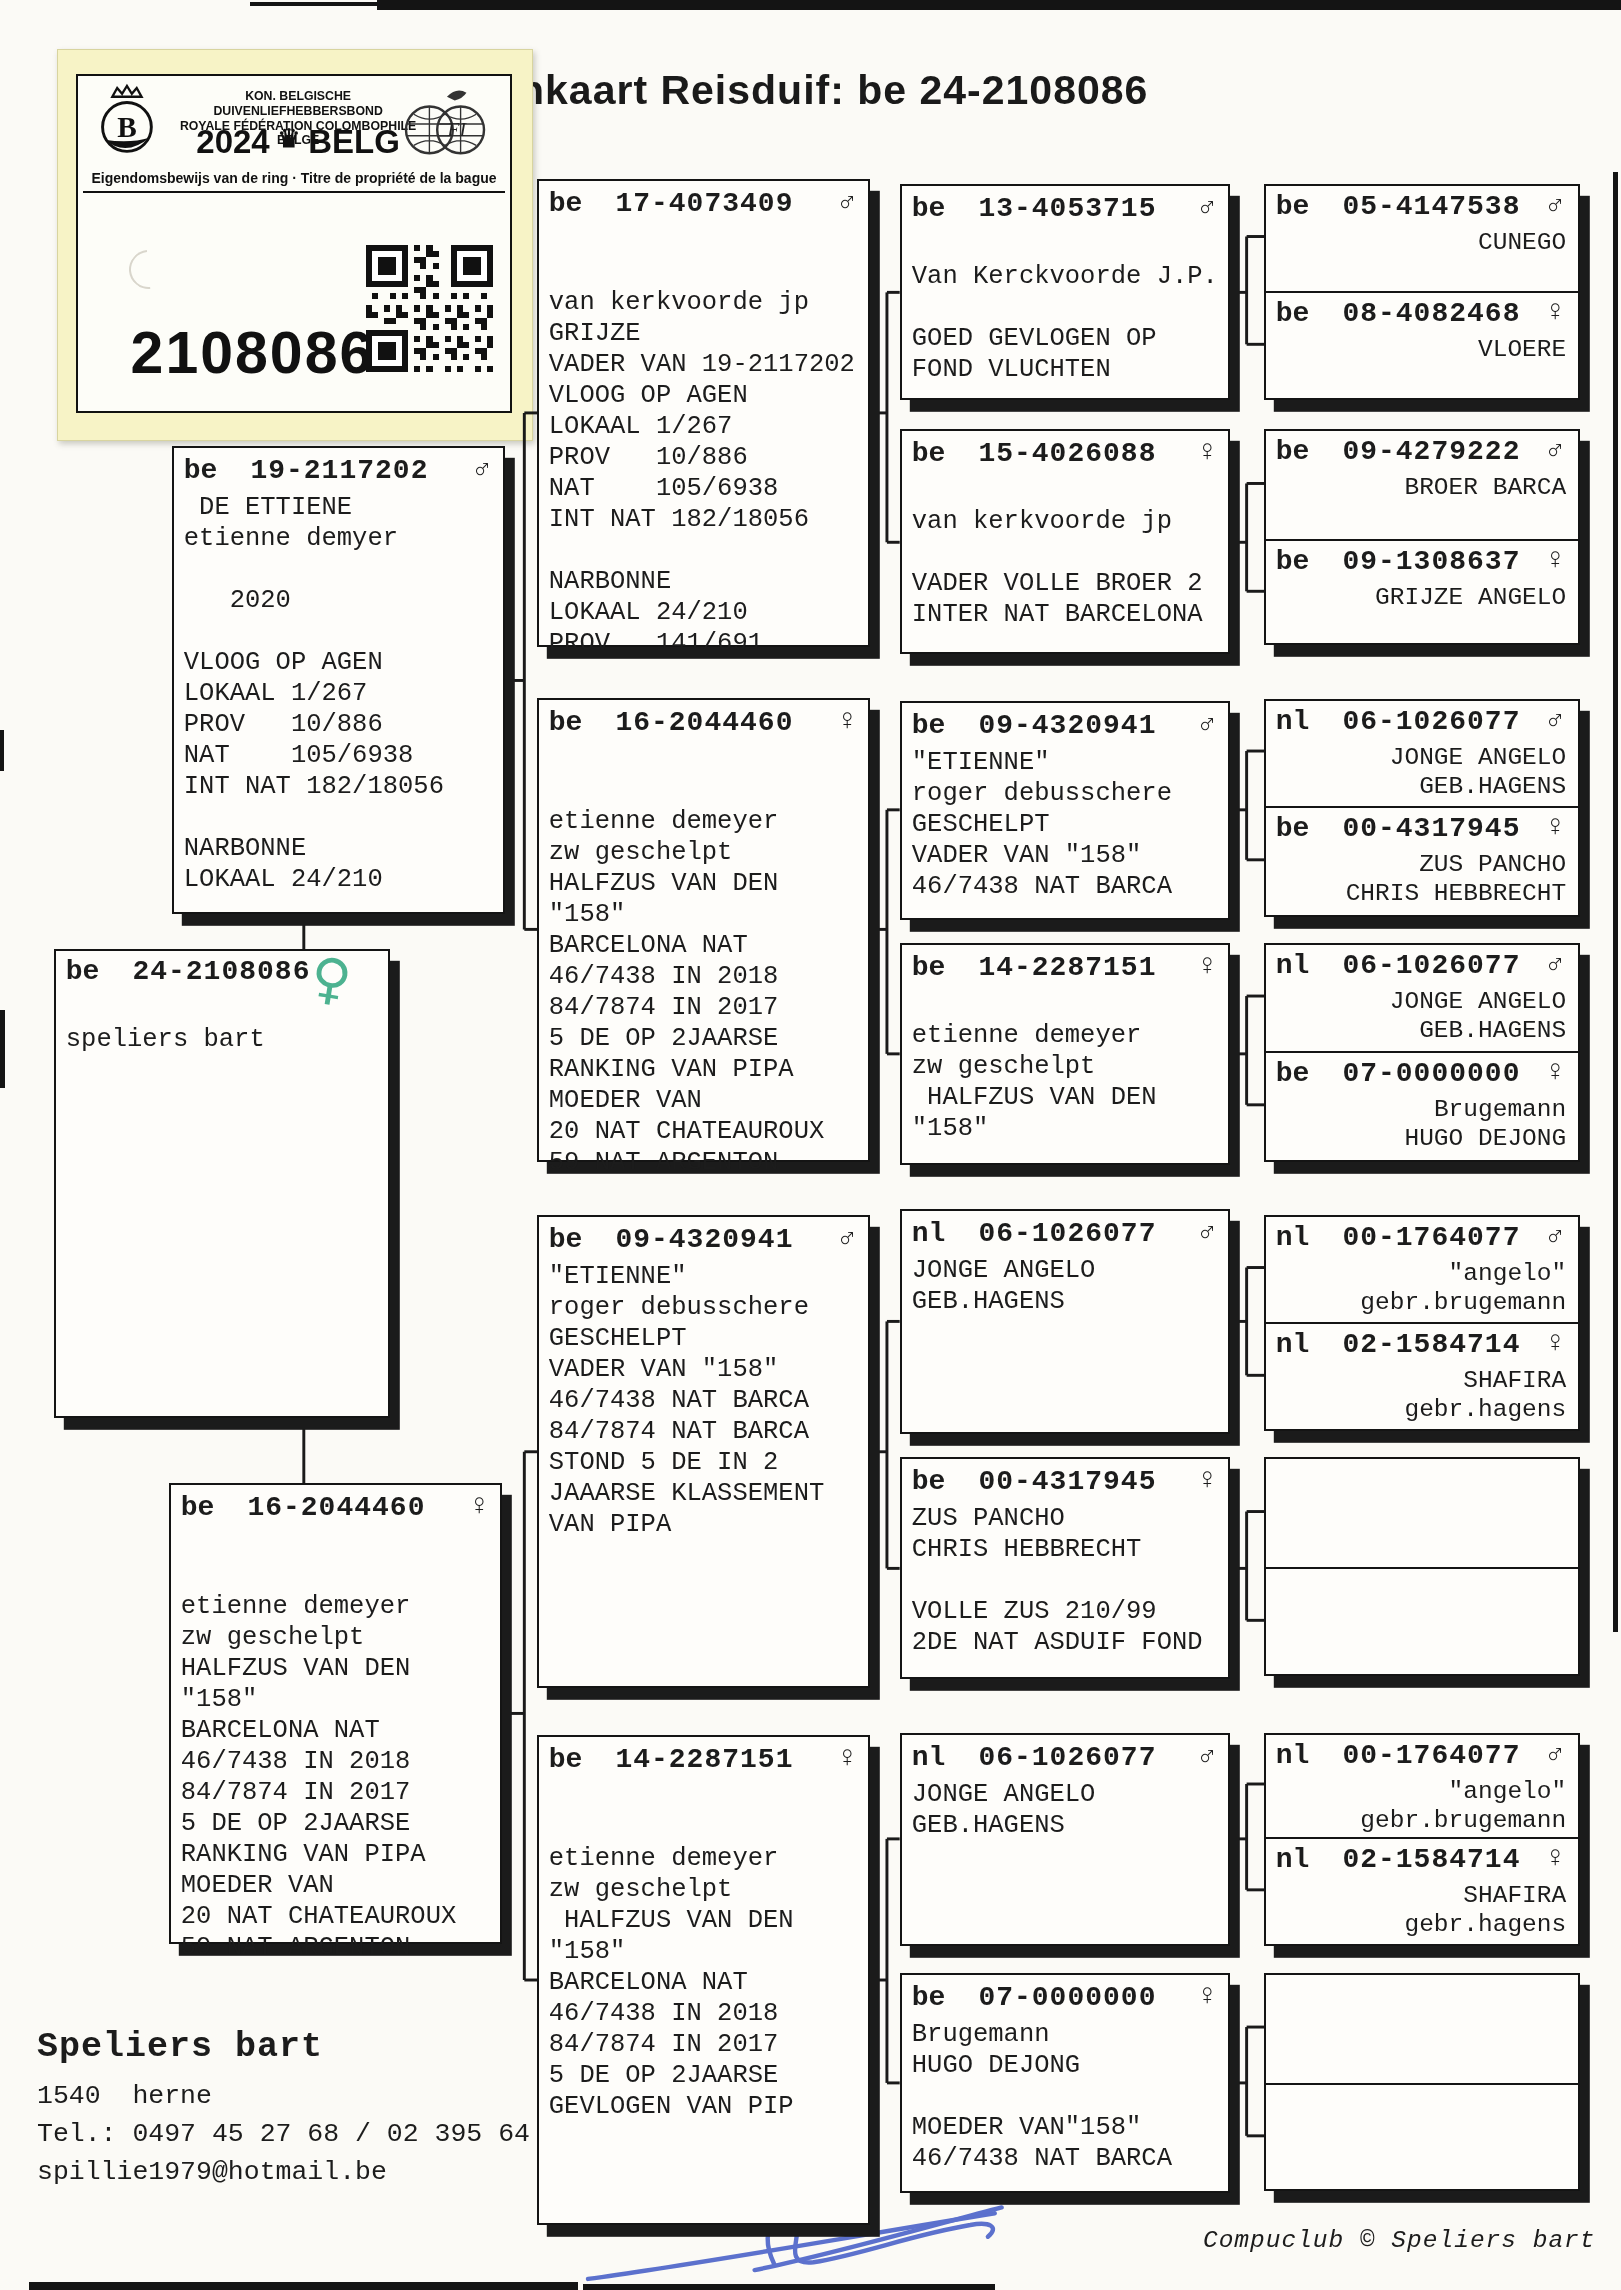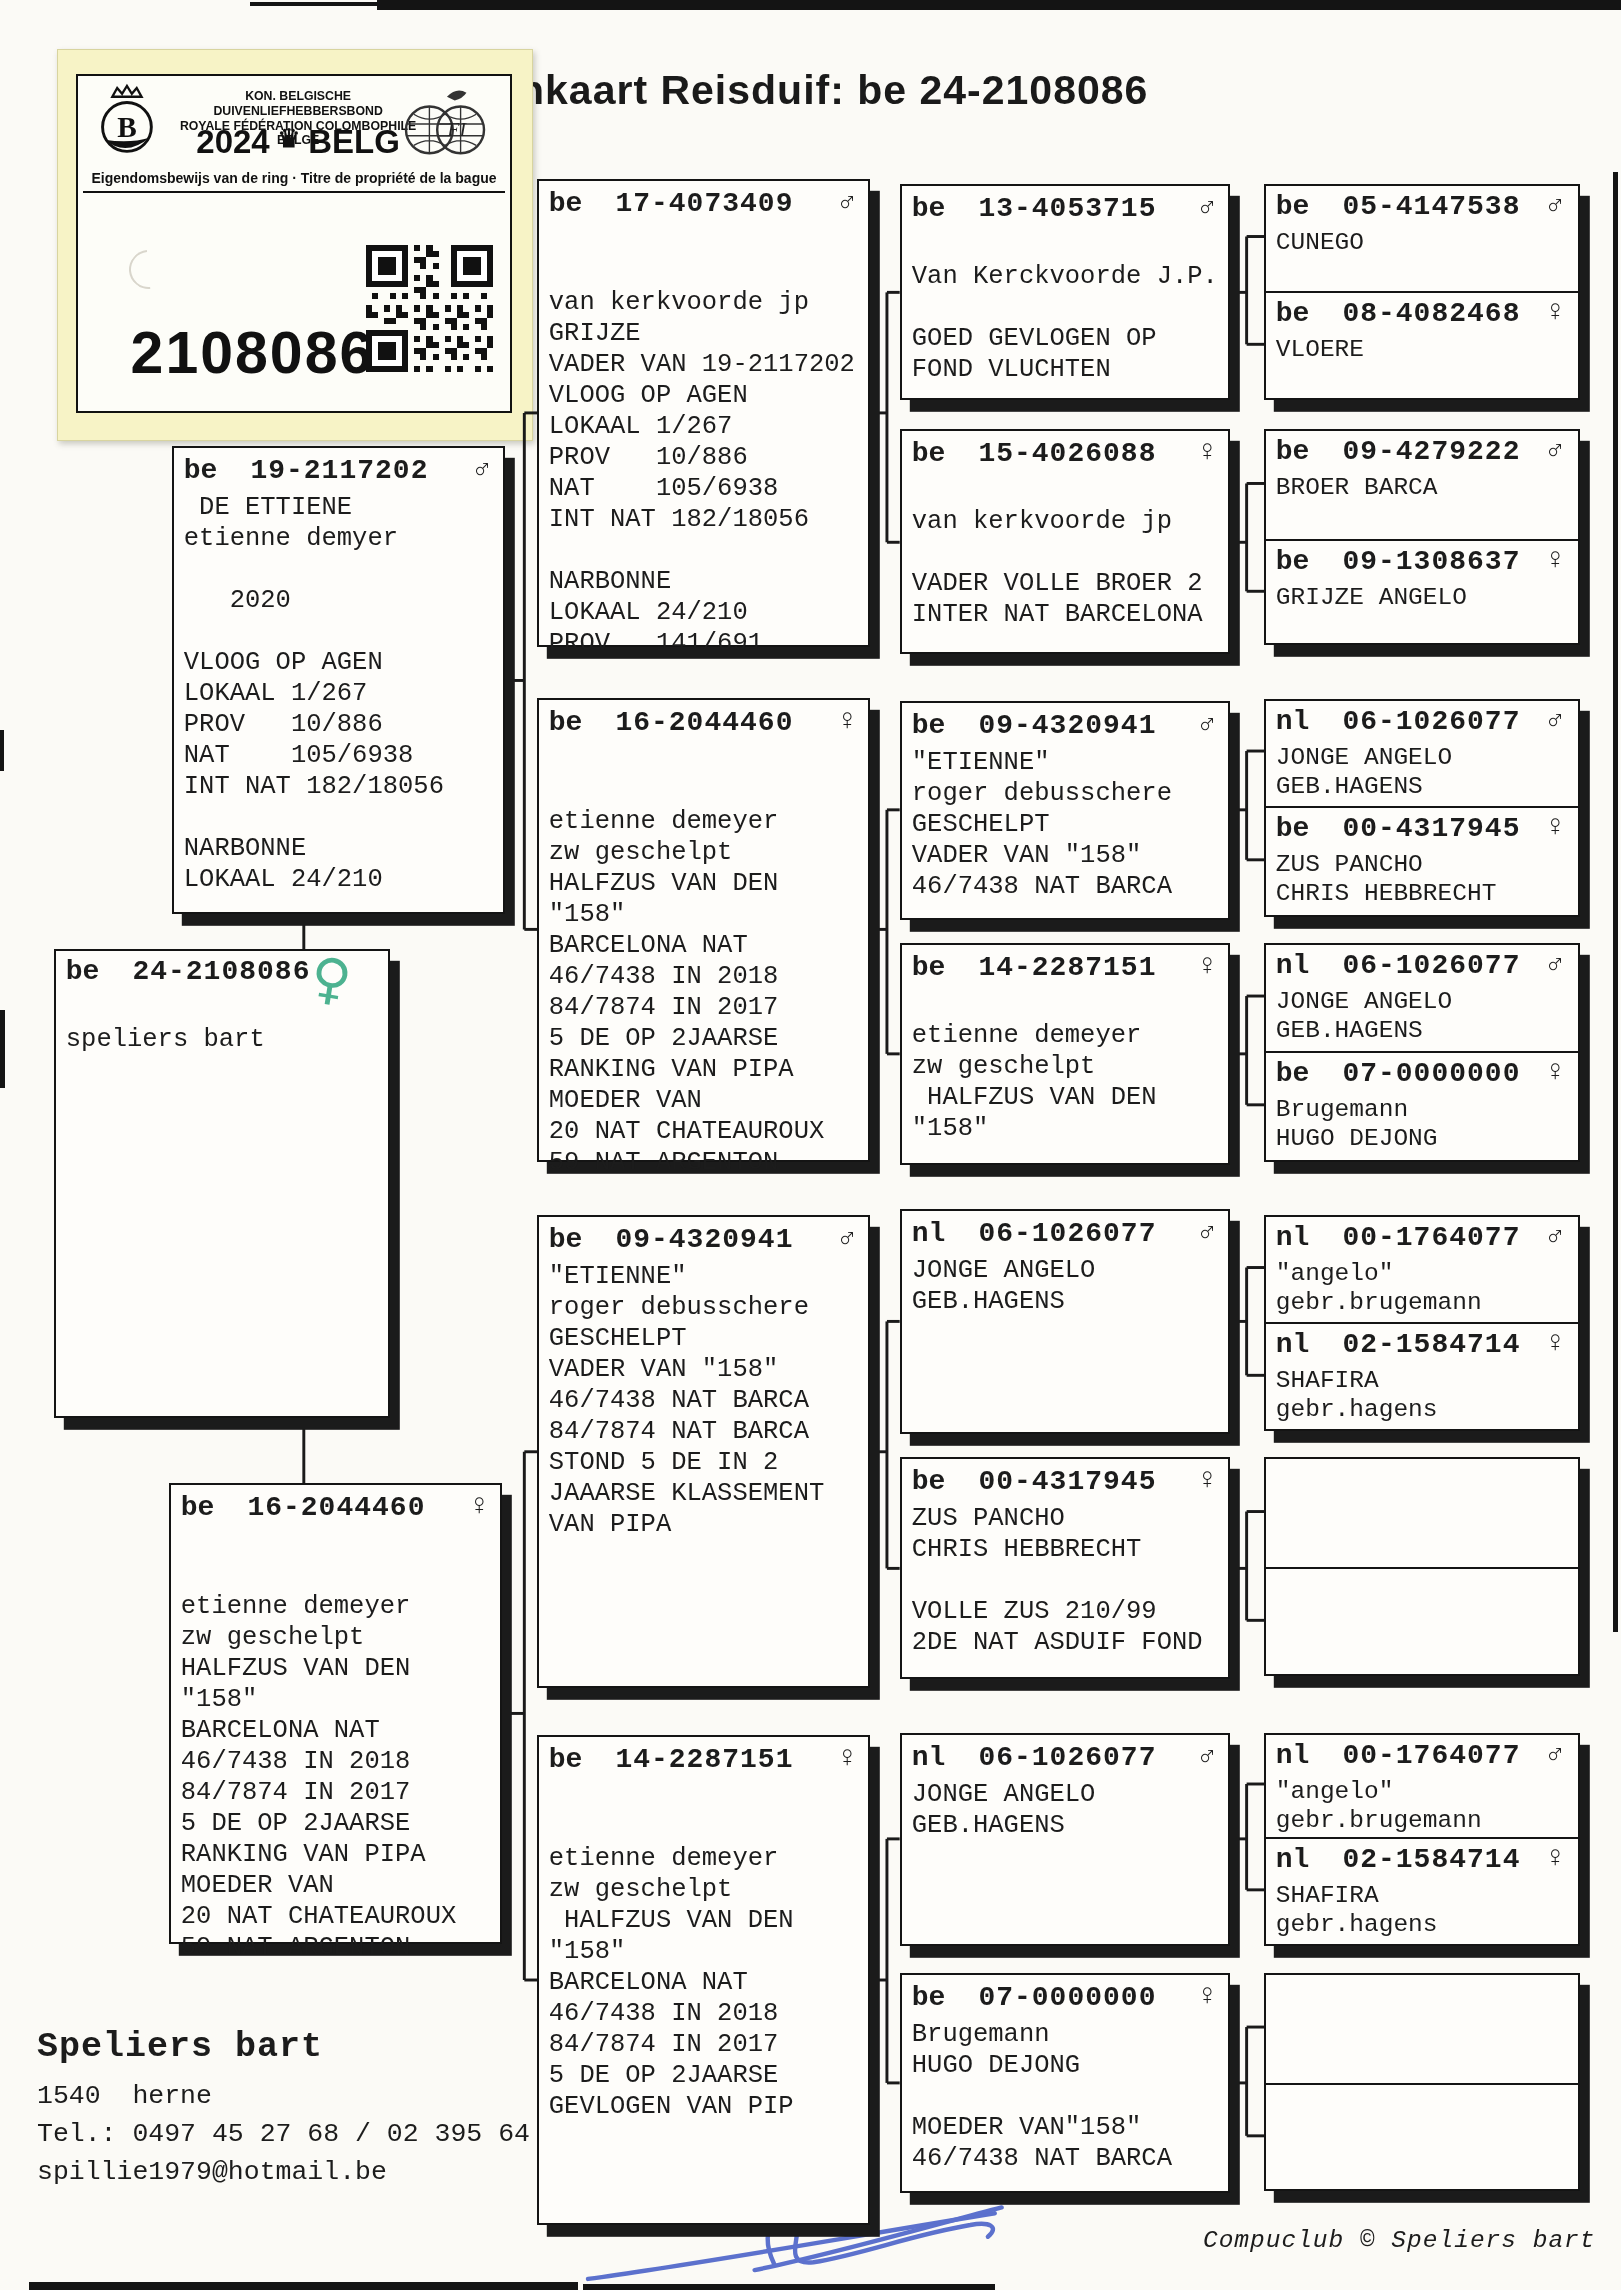--- a/index.html
+++ b/index.html
@@ -51,21 +51,21 @@
     font-weight:bold;font-size:28px;white-space:pre;
   }
   .box .hdr .country{margin-right:33px;}
   .box .hdr .ring{flex:1 1 auto;letter-spacing:1px;}
   .box .hdr .sex{font-size:29px;font-weight:bold;}
   .box .lines{padding:5.9px 9.8px 0 9.8px;}
   .box .line{font-size:25.5px;line-height:31px;white-space:pre;min-height:31px;}
   .pair .half{position:absolute;left:0;right:0;overflow:hidden;}
   .pair .half.bottom{border-top:2px solid #141414;}
   .pair .hdr{padding-top:2.9px;}
-  .pair .line{line-height:29px;min-height:29px;font-size:24.5px;}
+  .pair .line{line-height:29px;min-height:29px;font-size:24.5px;text-align:right;}
   .hand-sex{
     position:absolute;color:#2fa67e;font-size:55px;font-weight:bold;
     transform:rotate(9deg);font-family:"DejaVu Sans",sans-serif;opacity:.85;
   }
   
   #owner{position:absolute;left:37px;top:2027px;}
   #owner .name{font-weight:bold;font-size:35px;letter-spacing:1px;margin-bottom:9.8px;}
   #owner .oline{font-size:26.5px;line-height:38px;white-space:pre;}
   #footer-credit{position:absolute;right:25.5px;top:2227px;font-style:italic;font-size:24.5px;letter-spacing:1px;}
   #connectors,#signature{position:absolute;left:0;top:0;}

